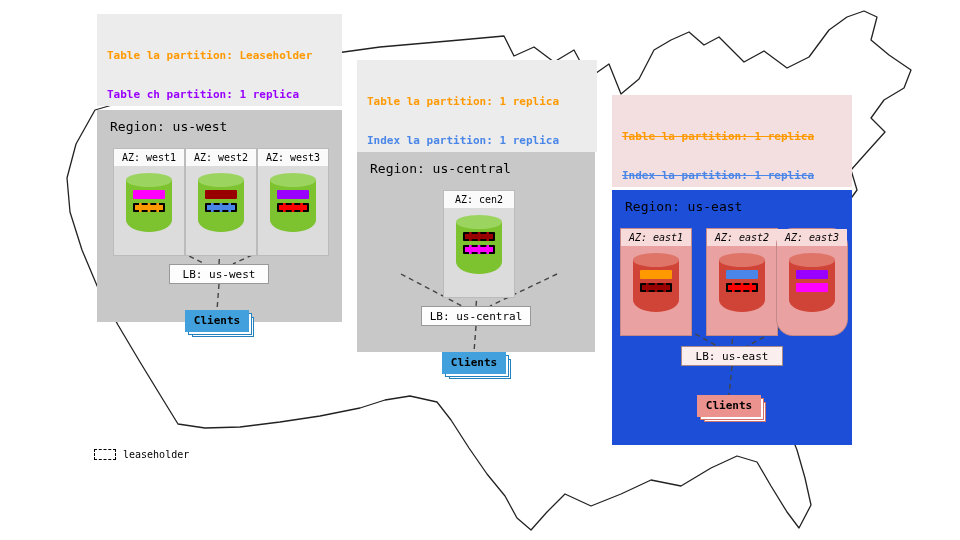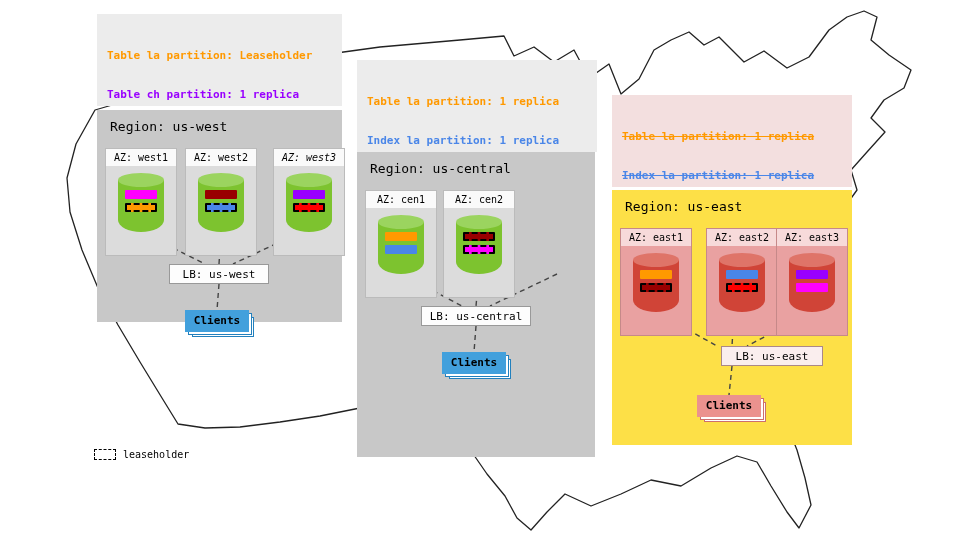--- a/index.html
+++ b/index.html
@@ -8,49 +8,49 @@
   .map { position:absolute; left:0; top:0; z-index:0; }
 
   .ann { position:absolute; z-index:2; box-sizing:border-box; padding:8px 10px;
          font-size:11px; font-weight:700; line-height:13.3px; white-space:pre; }
   .ann.gray { background:#ececec; }
   .ann.pink { background:#f3dfdf; }
   .ann .ann-line { display:block; }
 
   .region { position:absolute; z-index:2; }
   .region.gray { background:#c8c8c8; }
-  .region.pink { background:#fde047; }
+  .region.pink { background:#1d4ed8; }
   .region-title { position:absolute; left:13px; top:9px; font-size:13px; color:#000; }
 
   .az { position:absolute; top:38px; width:72px; height:108px; box-sizing:border-box;
         border:1px solid rgba(0,0,0,0.15); z-index:2; }
   .az.gray { background:#dcdcdc; }
   .az.pink { background:#e9a1a1; }
   .az-label { height:17px; line-height:17px; text-align:center; font-size:10px; }
   .az.gray .az-label { background:#fafafa; }
-  .az.pink .az-label { background:#f7dada; }
+  .az.pink .az-label { background:#f7dada;font-style:italic; }
 
   .cyl { position:relative; width:46px; height:52px; margin:14px auto 0;
          border-radius:0 0 23px 23px / 0 0 12px 12px; }
   .cyl::before { content:""; position:absolute; top:-7px; left:0; width:100%; height:14px;
                  border-radius:50%; }
   .cyl.green { background:#7dc32f; } .cyl.green::before { background:#9bd45f; }
   .cyl.red   { background:#d04437; } .cyl.red::before   { background:#df7468; }
 
   .bars { position:absolute; top:10px; left:0; right:0; display:flex; flex-direction:column;
           align-items:center; gap:4px; z-index:2; }
   .bar { box-sizing:border-box; width:32px; height:9px; border-radius:1px; }
   .bar.lh { border:2px dashed #000; }
 
   .links { position:absolute; left:0; top:0; pointer-events:none; z-index:1; }
   .links path { stroke:#444; stroke-width:1.4; stroke-dasharray:5 4; fill:none; }
 
   .lb { position:absolute; height:20px; line-height:20px; text-align:center; font-size:11px;
         background:#fdfdfd; border:1px solid #999; box-sizing:border-box; z-index:2; }
-  .region.pink .lb { background:#faeeee; border-color:#aa8888;margin-left:40px; }
+  .region.pink .lb { background:#faeeee; border-color:#aa8888; }
 
   .clients { position:absolute; width:64px; height:22px; line-height:22px; text-align:center;
              font-size:11px; font-weight:700; z-index:2; }
   .clients.blue { background:#42a0dc;
     box-shadow:3px 3px 0 -1px #fff, 3px 3px 0 0 #2280bd, 6px 6px 0 -2px #fff, 6px 6px 0 -1px #2280bd; }
   .clients.pink { background:#eb928e;
     box-shadow:3px 3px 0 -1px #fff, 3px 3px 0 0 #cd6f6c, 6px 6px 0 -2px #fff, 6px 6px 0 -1px #cd6f6c; }
 
   .legend { position:absolute; left:94px; top:449px; display:flex; align-items:center; gap:7px;
             font-size:10px; z-index:2; }
@@ -87,39 +87,39 @@
   <div class="region gray" style="left:97px; top:110px; width:245px; height:212px;">
     <div class="region-title">Region: us-west</div>
 
     <svg class="links" width="245" height="253" viewBox="0 0 245 253">
       <path d="M44,122 L108,154"></path>
       <path d="M124,122 L122,154"></path>
       <path d="M204,122 L136,154"></path>
       <path d="M122,174 L120,200"></path>
     </svg>
 
-    <div class="az gray" style="left:8px;">
+    <div class="az gray" style="left:16px;">
       <div class="az-label">AZ: west1</div>
       <div class="cyl green">
         <div class="bars">
           <div class="bar" style="background: rgb(255, 0, 255);"></div>
           <div class="bar lh" style="background: rgb(255, 153, 0);"></div>
         </div>
       </div>
     </div>
     <div class="az gray" style="left:88px;">
       <div class="az-label">AZ: west2</div>
       <div class="cyl green">
         <div class="bars">
           <div class="bar" style="background: rgb(153, 0, 0);"></div>
           <div class="bar lh" style="background: rgb(74, 134, 232);"></div>
         </div>
       </div>
     </div>
-    <div class="az gray" style="left:176px;font-style:italic;">
+    <div class="az gray" style="left:160px;">
       <div class="az-label">AZ: west3</div>
       <div class="cyl green">
         <div class="bars">
           <div class="bar" style="background: rgb(153, 0, 255);"></div>
           <div class="bar lh" style="background: rgb(255, 0, 0);"></div>
         </div>
       </div>
     </div>
 
     <div class="lb" style="left:72px; top:154px; width:100px;">LB: us-west</div>
@@ -128,39 +128,30 @@
 
   <div class="ann gray" style="left:357px; top:60px; width:240px; height:92px;">
     <span class="ann-line" style="color: rgb(255, 153, 0);">Table la partition: 1 replica</span>
     <span class="ann-line" style="color: rgb(74, 134, 232);">Index la partition: 1 replica</span>
     <span class="ann-line" style="color: rgb(153, 0, 255);">Table ch partition: Leaseholder</span>
     <span class="ann-line" style="color: rgb(255, 0, 255);">Index ch partition: Leaseholder</span>
     <span class="ann-line" style="color: rgb(153, 0, 0);">Table ny partition: Leaseholder</span>
     <span class="ann-line" style="color: rgb(255, 0, 0);">Index ny partition: 1 replica</span>
   </div>
 
-  <div class="region gray" style="left:357px; top:152px; width:238px; height:305px;">
+  <div class="region gray" style="left:357px; top:152px; width:238px; height:200px;">
     <div class="region-title">Region: us-central</div>
 
     <svg class="links" width="238" height="253" viewBox="0 0 238 253">
       <path d="M44,122 L105,154"></path>
       <path d="M122,122 L119,154"></path>
       <path d="M200,122 L133,154"></path>
       <path d="M119,174 L117,200"></path>
     </svg>
 
-    <div class="az gray" style="left:8px;">
-      <div class="az-label">AZ: cen1</div>
-      <div class="cyl green">
-        <div class="bars">
-          <div class="bar" style="background: rgb(255, 153, 0);"></div>
-          <div class="bar" style="background: rgb(74, 134, 232);"></div>
-        </div>
-      </div>
-    </div>
     <div class="az gray" style="left:86px;">
       <div class="az-label">AZ: cen2</div>
       <div class="cyl green">
         <div class="bars">
           <div class="bar lh" style="background: rgb(153, 0, 0);"></div>
           <div class="bar lh" style="background: rgb(255, 0, 255);"></div>
         </div>
       </div>
     </div>
 
@@ -198,21 +189,21 @@
     </div>
     <div class="az pink" style="left:86px;margin-left:8px;">
       <div class="az-label">AZ: east2</div>
       <div class="cyl red">
         <div class="bars">
           <div class="bar" style="background: rgb(74, 134, 232);"></div>
           <div class="bar lh" style="background: rgb(255, 0, 0);"></div>
         </div>
       </div>
     </div>
-    <div class="az pink" style="left:164px;">
+    <div class="az pink" style="left:164px;border-radius:17px;">
       <div class="az-label">AZ: east3</div>
       <div class="cyl red">
         <div class="bars">
           <div class="bar" style="background: rgb(153, 0, 255);"></div>
           <div class="bar" style="background: rgb(255, 0, 255);"></div>
         </div>
       </div>
     </div>
 
     <div class="lb" style="left:69px; top:156px; width:102px;">LB: us-east</div>

